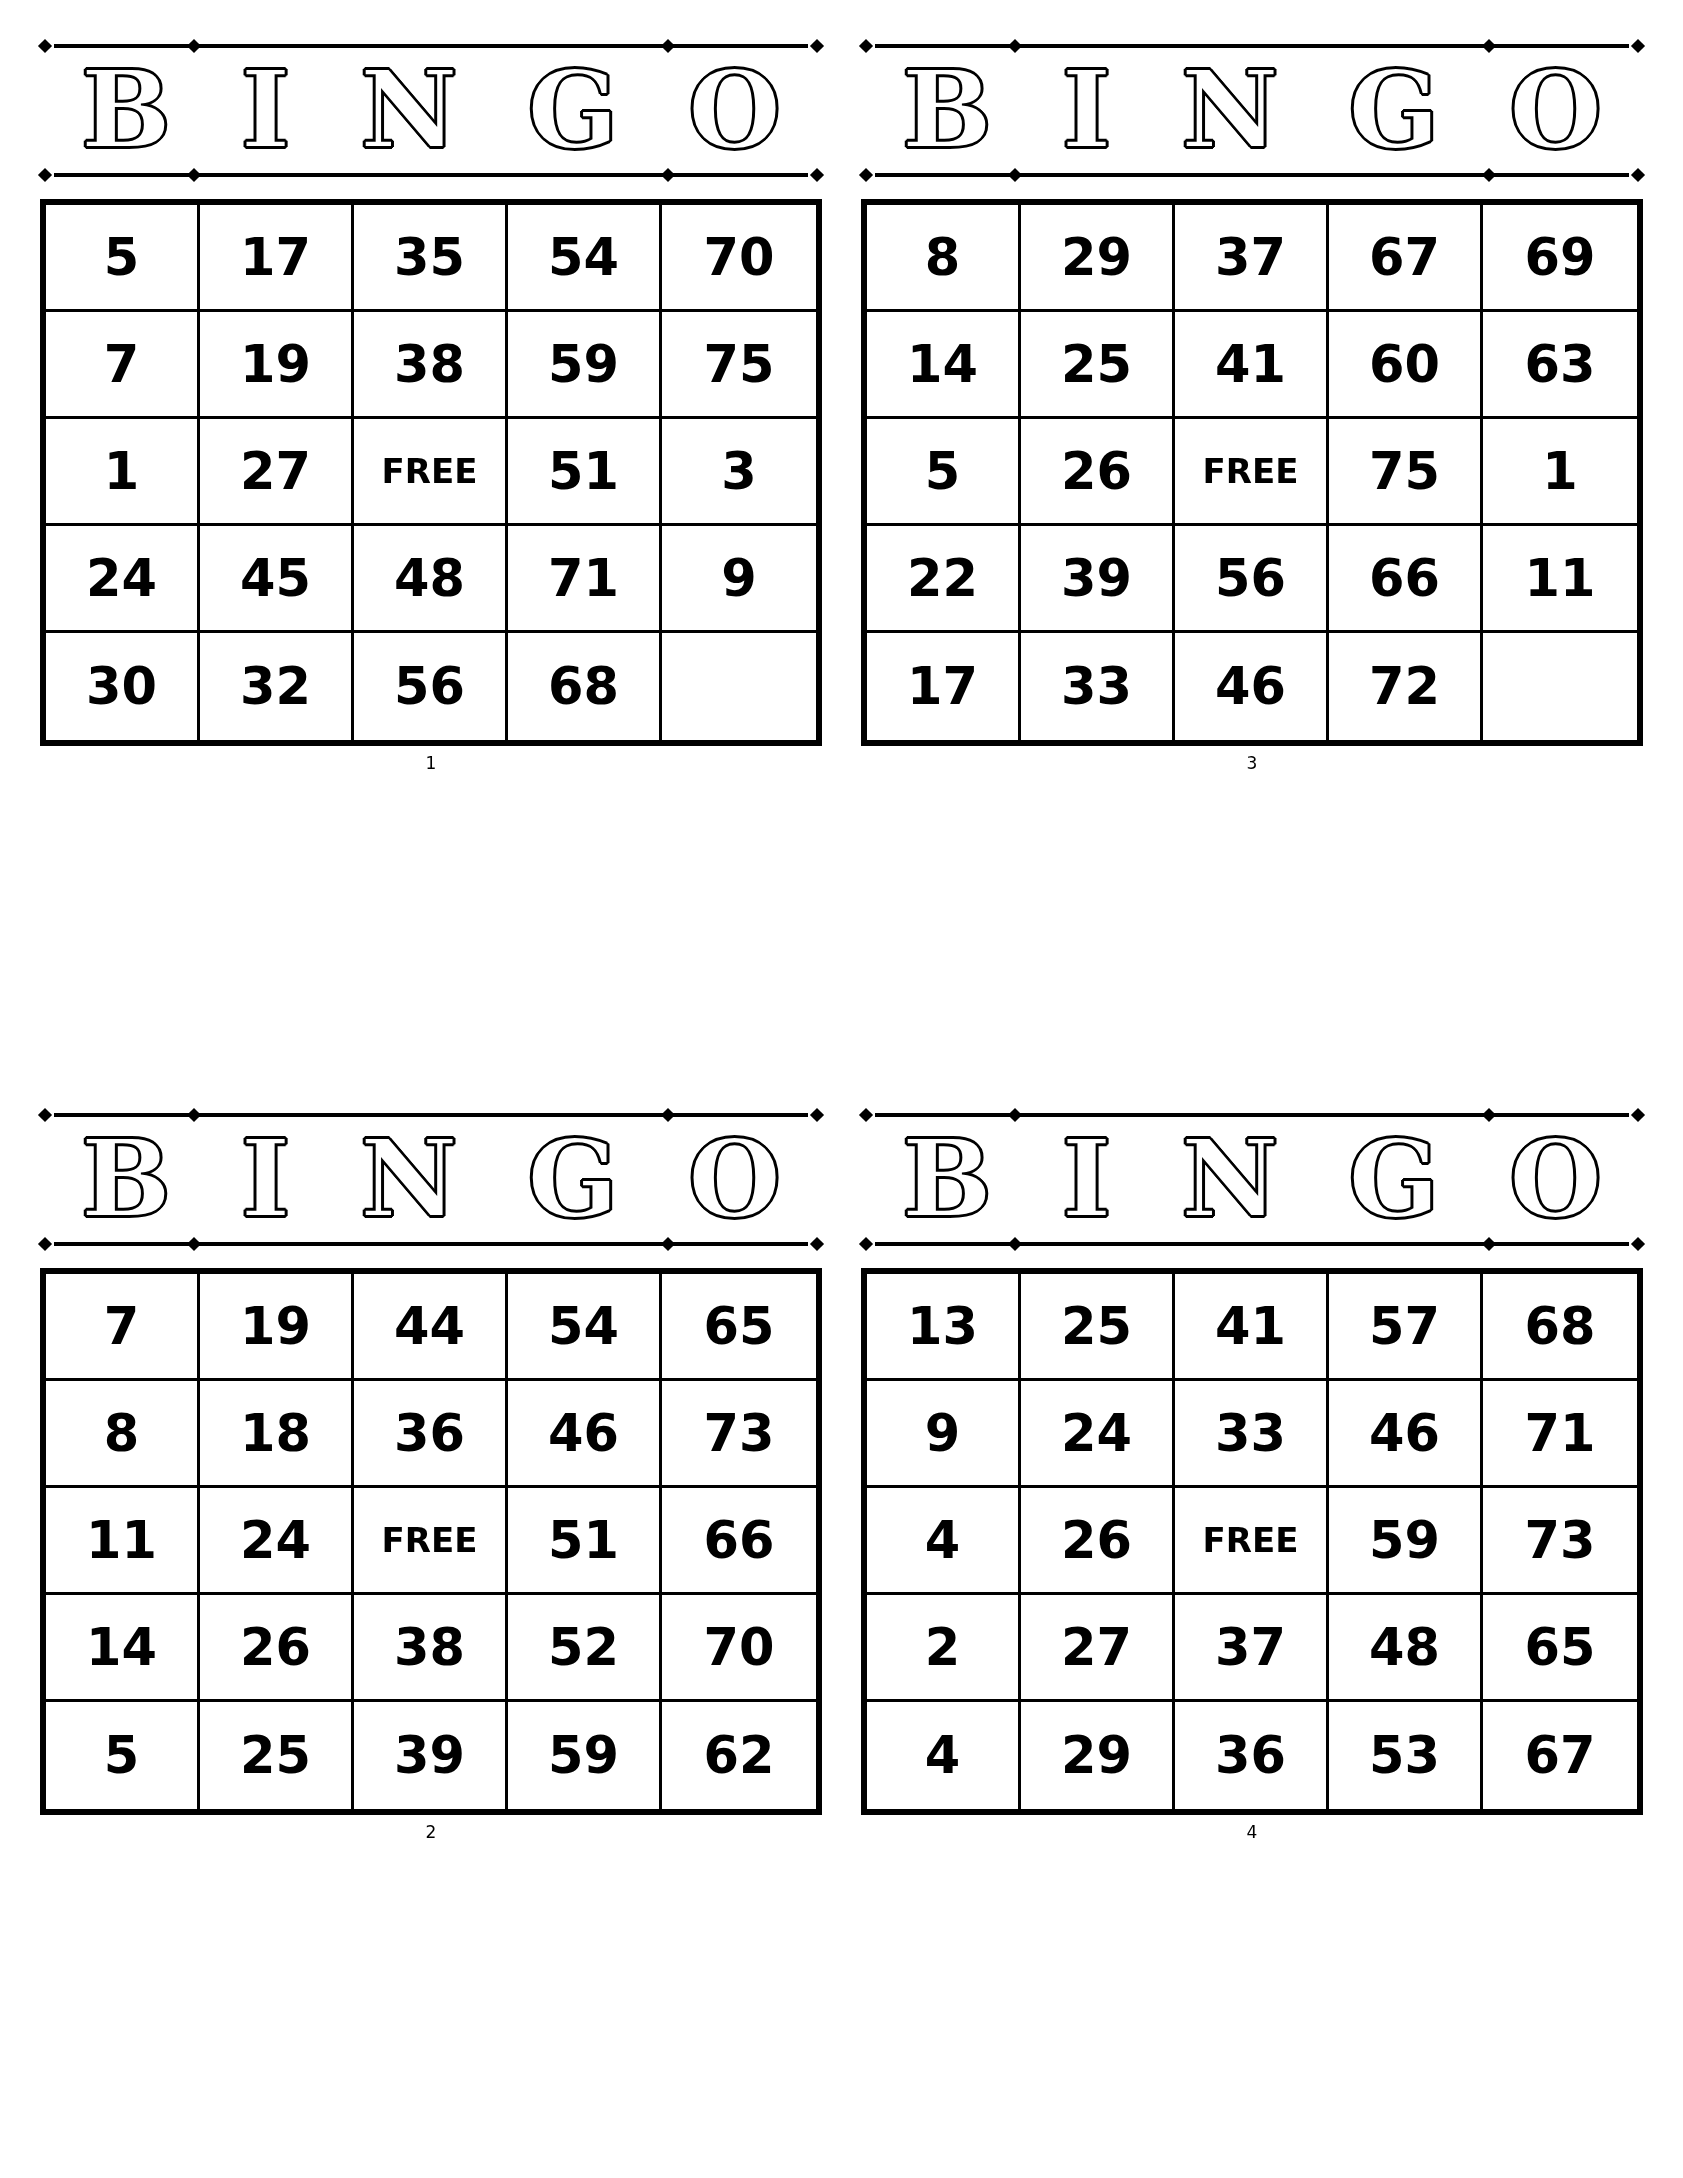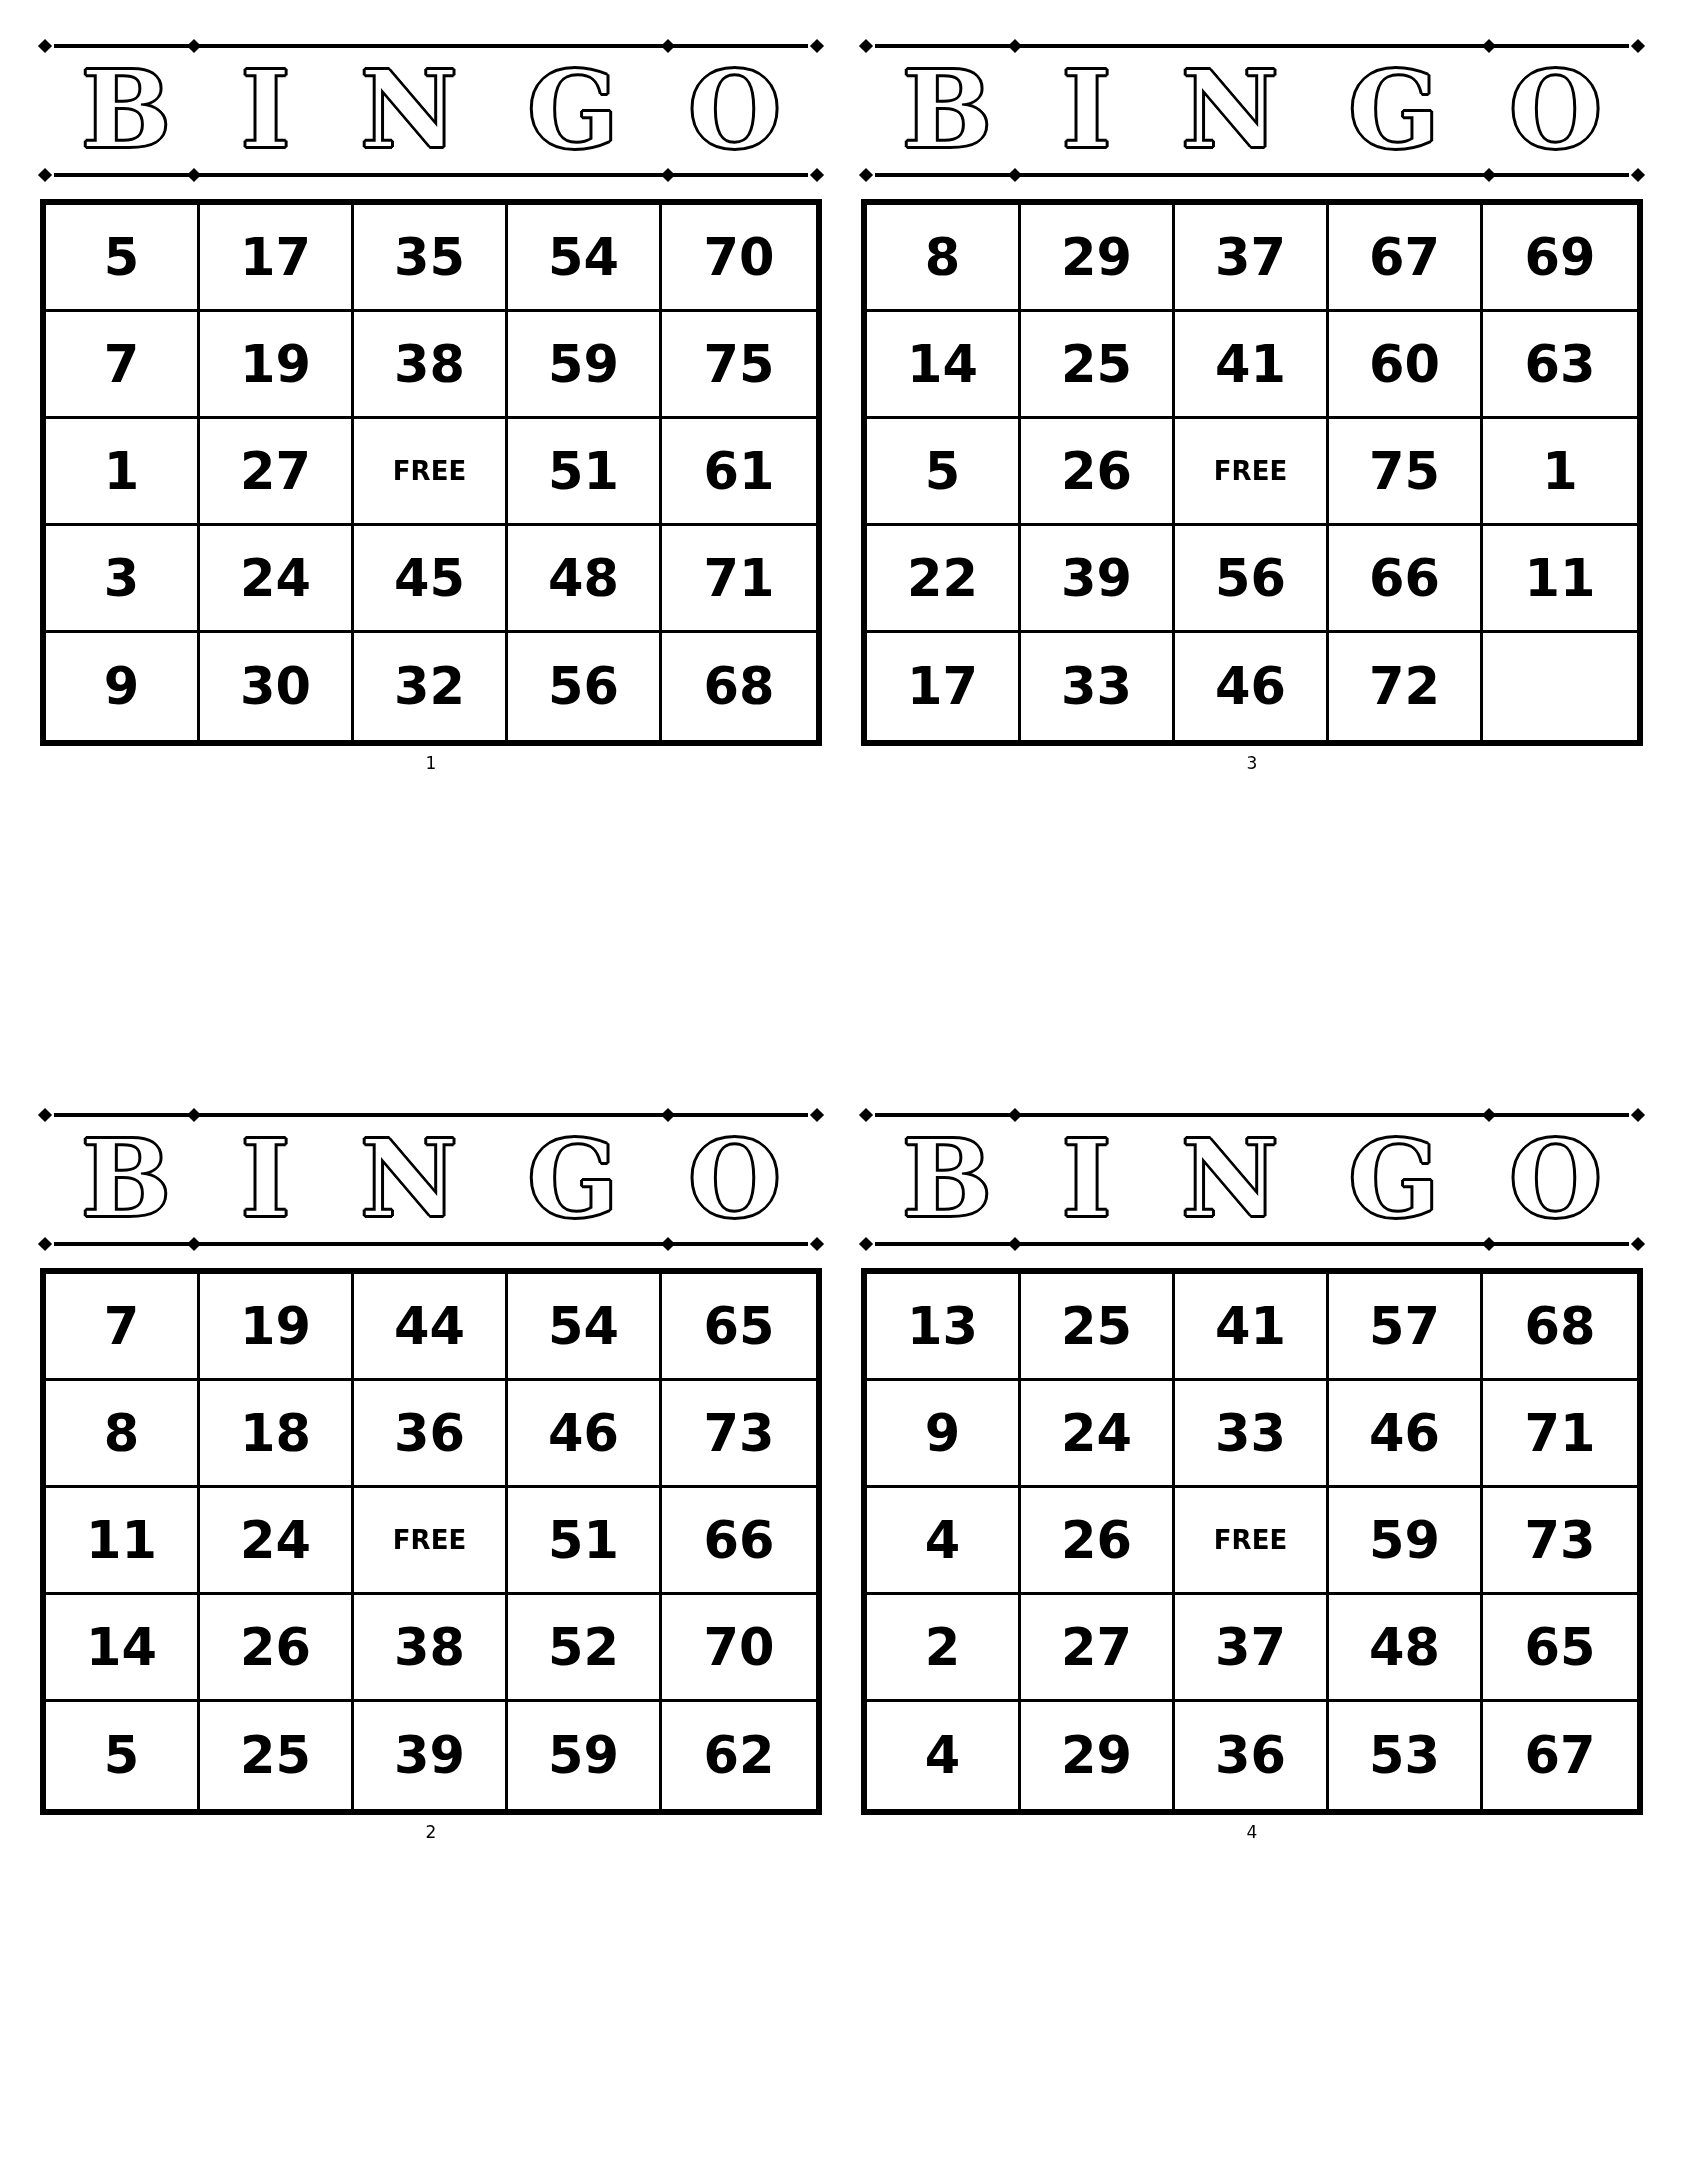--- a/index.html
+++ b/index.html
@@ -114,21 +114,21 @@
     justify-content: center;
     font-family: "DejaVu Sans", sans-serif;
     font-weight: 700;
     font-size: 51px;
     box-sizing: border-box;
     background: #fff;
   }
   .grid .cell:nth-child(5n) { border-right: none; }
   .grid .cell:nth-child(n+21) { border-bottom: none; }
   .cell.free {
-    font-size: 26px;
+    font-size: 34px;
     letter-spacing: 0px;
   }
 
   .card-number {
     text-align: center;
     font-family: "DejaVu Sans", sans-serif;
     font-size: 17px;
     color: #000;
     margin-top: 6px;
     height: 22px;
@@ -180,21 +180,20 @@
           <div class="cell">7</div>
           <div class="cell">19</div>
           <div class="cell">38</div>
           <div class="cell">59</div>
           <div class="cell">75</div>
 
           <div class="cell">1</div>
           <div class="cell">27</div>
           <div class="cell free">FREE</div>
           <div class="cell">51</div>
-          <div class="cell">61</div>
 
           <div class="cell">3</div>
           <div class="cell">24</div>
           <div class="cell">45</div>
           <div class="cell">48</div>
           <div class="cell">71</div>
 
           <div class="cell">9</div>
           <div class="cell">30</div>
           <div class="cell">32</div>

